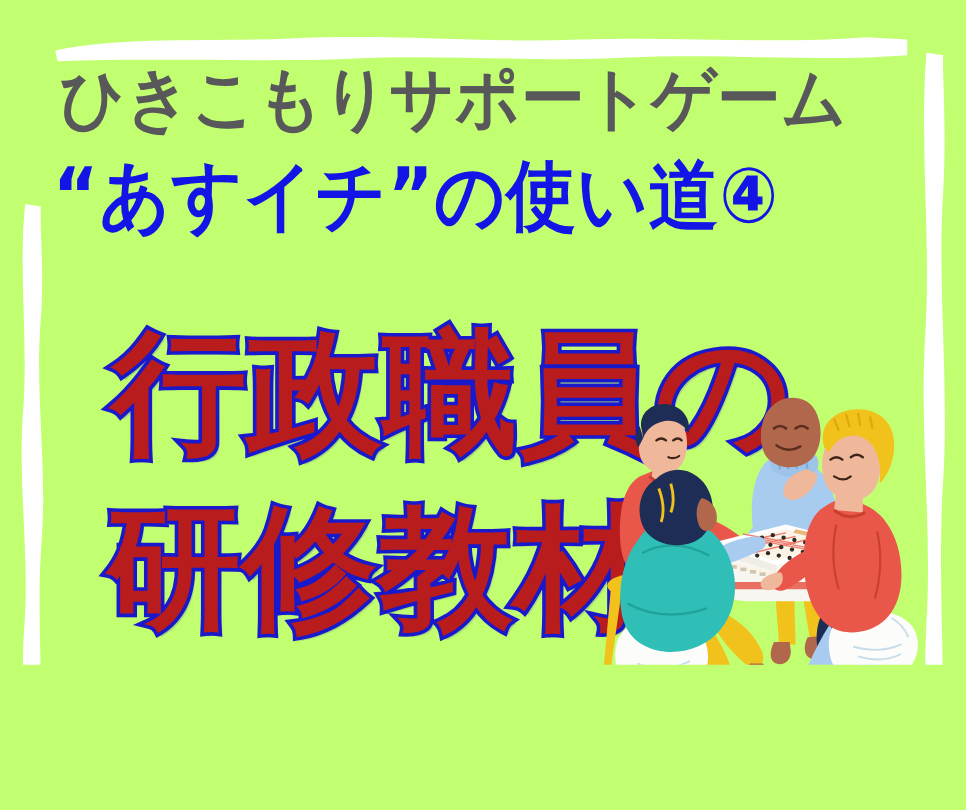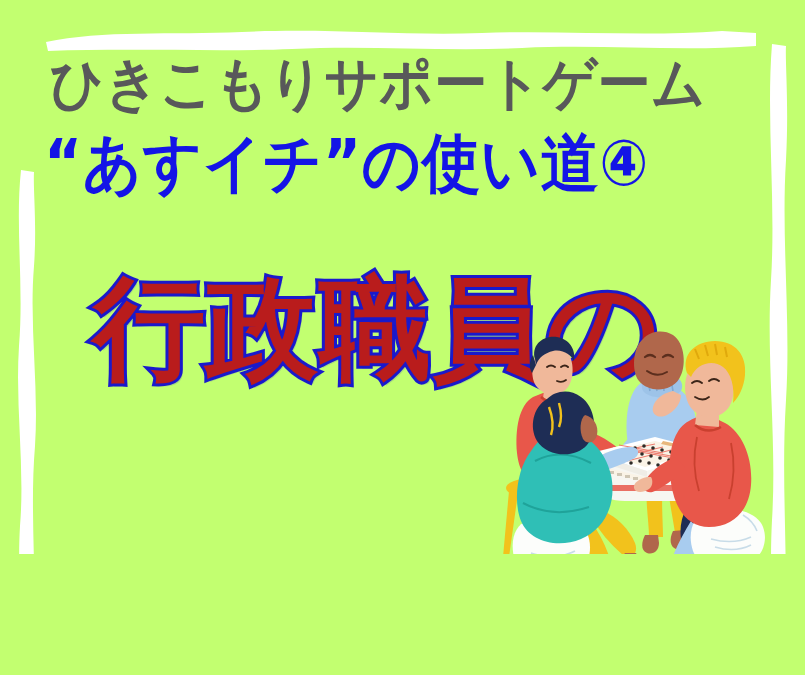--- a/index.html
+++ b/index.html
@@ -110,20 +110,21 @@
       <path d="M10,4 C4,80 14,160 9,240 C4,320 15,400 10,480 C7,540 12,566 11,581 L23,581 C26,510 19,440 24,360 C29,280 19,200 24,120 C27,64 23,22 24,6 Z" fill="#FFFFFF"></path>
     </svg>
   </div>
 
   <div class="sub-line" id="sub-line-1">ひきこもりサポートゲーム</div>
 
   <div class="sub-line" id="sub-line-2">“あすイチ”の使い道④</div>
 
   <div class="main-line" id="main-line-1">行政職員の</div>
 
+  <div class="main-line" id="main-line-2">研修教材</div>
 
   <div id="illustration">
     <svg viewBox="0 0 300 290" aria-hidden="true">
 
       <g>
         <ellipse cx="38" cy="163" rx="27" ry="10" fill="#F2C21C"></ellipse>
         <path d="M14,166 L8,232 L14,232 L23,168 Z" fill="#F2C21C"></path>
         <path d="M60,166 L68,220 L62,221 L52,168 Z" fill="#F2C21C"></path>
         <path d="M36,170 L34,214 L39,214 L42,170 Z" fill="#E8B314"></path>
       </g>

